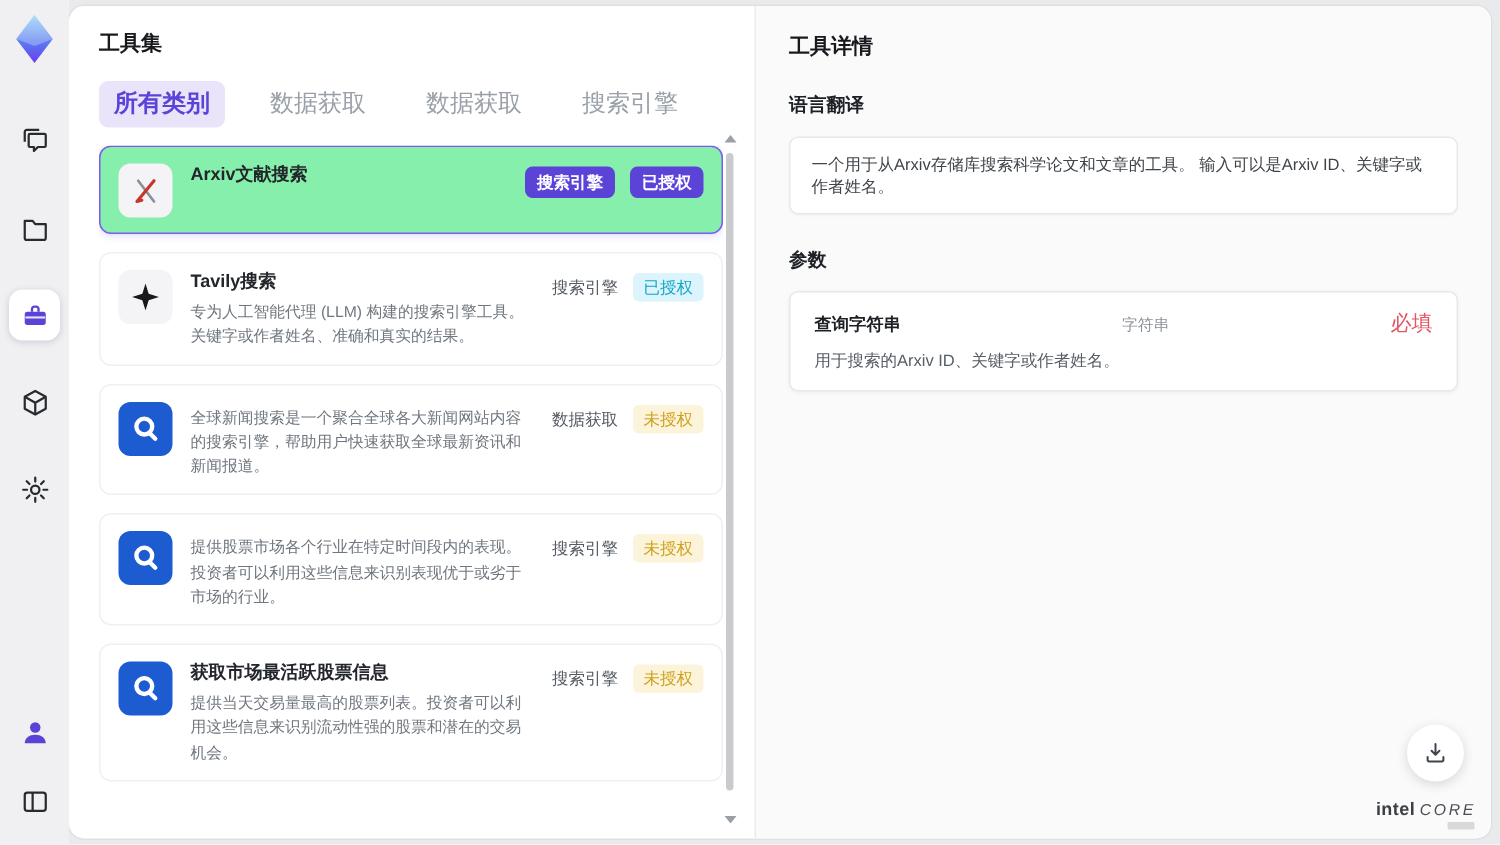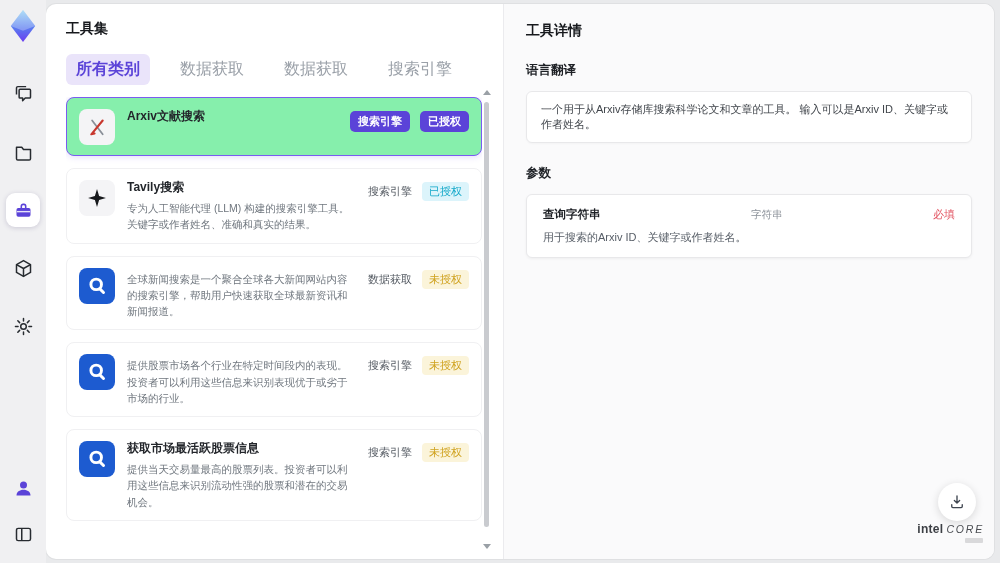--- a/index.html
+++ b/index.html
@@ -54,27 +54,27 @@
                background:#fafafb; border-left:1px solid #ebebee; padding:18px 22px; }
   .detail-title { font-size:14px; font-weight:bold; color:#17191d; }
   .section-heading { font-size:12.5px; font-weight:bold; color:#1d2025; margin-top:22px; }
   .intro-box { margin-top:12px; background:#fff; border:1px solid #e8e8ea; border-radius:6px;
                padding:10px 14px; font-size:11px; color:#40454b; box-shadow:0 1px 2px rgba(0,0,0,.03); }
   .param-box { margin-top:12px; background:#fff; border:1px solid #e8e8ea; border-radius:6px;
                padding:12px 16px; box-shadow:0 1px 3px rgba(0,0,0,.05); }
   .param-head { display:flex; align-items:baseline; gap:7px;justify-content:space-between; }
   .param-name { font-size:11.5px; font-weight:bold; color:#1d2025; }
   .param-type { font-size:10.5px; color:#8b9199; }
-  .param-required { font-size:11px; color:#e25563; }
+  .param-required { font-size:14px; color:#e25563; }
   .param-desc { font-size:11px; color:#565d66; margin-top:8px; }
   
   .download-fab { position:absolute; right:24px; bottom:42px; width:38px; height:38px; border-radius:50%;
                   background:#fff; box-shadow:0 2px 8px rgba(0,0,0,.14); display:flex; align-items:center;
                   justify-content:center; cursor:pointer; z-index:5; border:none; }
-  .intel-mark { position:absolute; right:16px; bottom:20px; z-index:5; text-align:right; }
+  .intel-mark { position:absolute; right:16px; bottom:10px; z-index:5; text-align:right; }
   .intel-row { display:flex; align-items:baseline; gap:3px; }
   .intel-word { font-size:12px; font-weight:bold; color:#3c3f44; letter-spacing:.3px; }
   .core-word { font-size:10.5px; color:#4a4d52; text-transform:uppercase; letter-spacing:1.8px;font-style:italic; }
   .intel-sub { width:18px; height:5px; background:#d9d9db; border-radius:1px; margin:2px 1px 0 auto; }
 </style>
 </head>
 <body>
 
 <nav class="rail">
   <svg class="rail-logo" viewBox="0 0 32 36">

